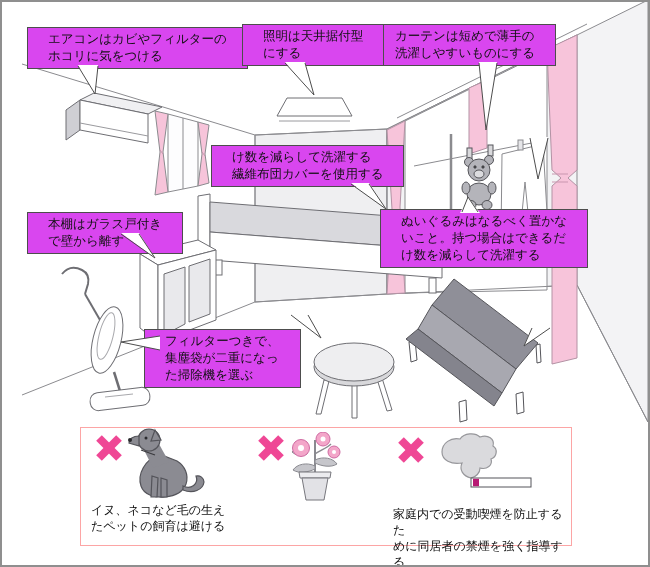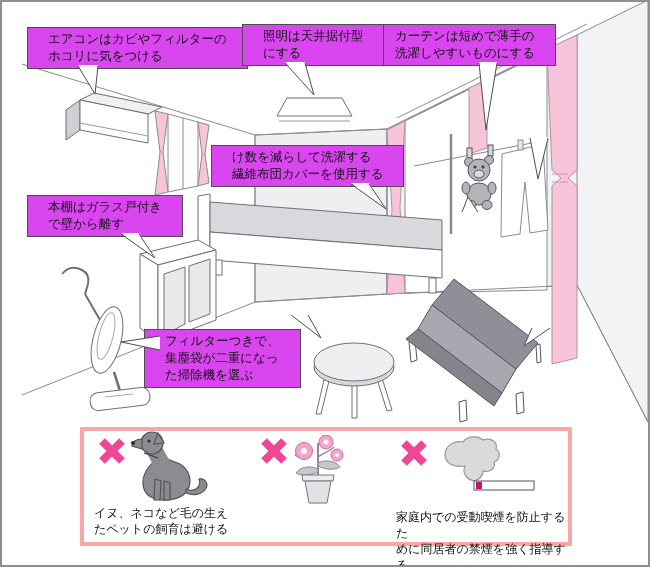--- a/index.html
+++ b/index.html
@@ -10,21 +10,21 @@
   }
   .room-svg{position:absolute;left:0;top:0;z-index:1;}
   .callout{
     position:absolute;background:#d946ef;border:1px solid #4d4d4d;
     padding:3px 20px;font-size:12.5px;line-height:17px;white-space:pre-line;
     color:#111;z-index:4;letter-spacing:0;
   }
   .tails{position:absolute;left:0;top:0;z-index:6;pointer-events:none;}
   .panel{
     position:absolute;left:78px;top:425px;width:492px;height:119px;
-    background:#fff;border:4px solid #fca5a5;box-sizing:border-box;z-index:2;
+    background:#fff;border:1px solid #fca5a5;box-sizing:border-box;z-index:2;
   }
   .panel .item-caption{
     position:absolute;font-size:12px;line-height:16px;white-space:pre-line;color:#111;
   }
   .abs{position:absolute;}
 </style>
 </head>
 <body>
 
 <div class="stage">
@@ -146,22 +146,25 @@
   </svg>
 
   <div class="callout" style="left:25px;top:25px">エアコンはカビやフィルターの
 ホコリに気をつける</div>
   <div class="callout" style="left:372px;top:22px">カーテンは短めで薄手の
 洗濯しやすいものにする</div>
   <div class="callout" style="left:240px;top:22px">照明は天井据付型
 にする</div>
   <div class="callout" style="left:209px;top:143px">け数を減らして洗濯する
 繊維布団カバーを使用する</div>
-  <div class="callout" style="left:25px;top:193px">本棚はガラス戸付き
+  <div class="callout" style="left:25px;top:210px">本棚はガラス戸付き
 で壁から離す</div>
+  <div class="callout" style="left:378px;top:207px">ぬいぐるみはなるべく置かな
+いこと。持つ場合はできるだ
+け数を減らして洗濯する</div>
   <div class="callout" style="left:142px;top:327px">フィルターつきで、
 集塵袋が二重になっ
 た掃除機を選ぶ</div>
 
   <svg class="tails" width="646" height="563" viewBox="0 0 646 563">
     <g fill="#ffffff">
       <polygon points="76,63 96,63 93,92"></polygon>   
         <polygon points="283,60 303,60 312,93"></polygon>
       <polygon points="477,60 495,60 484,128"></polygon>
         <polygon points="528,135 546,135 536,177"></polygon>

